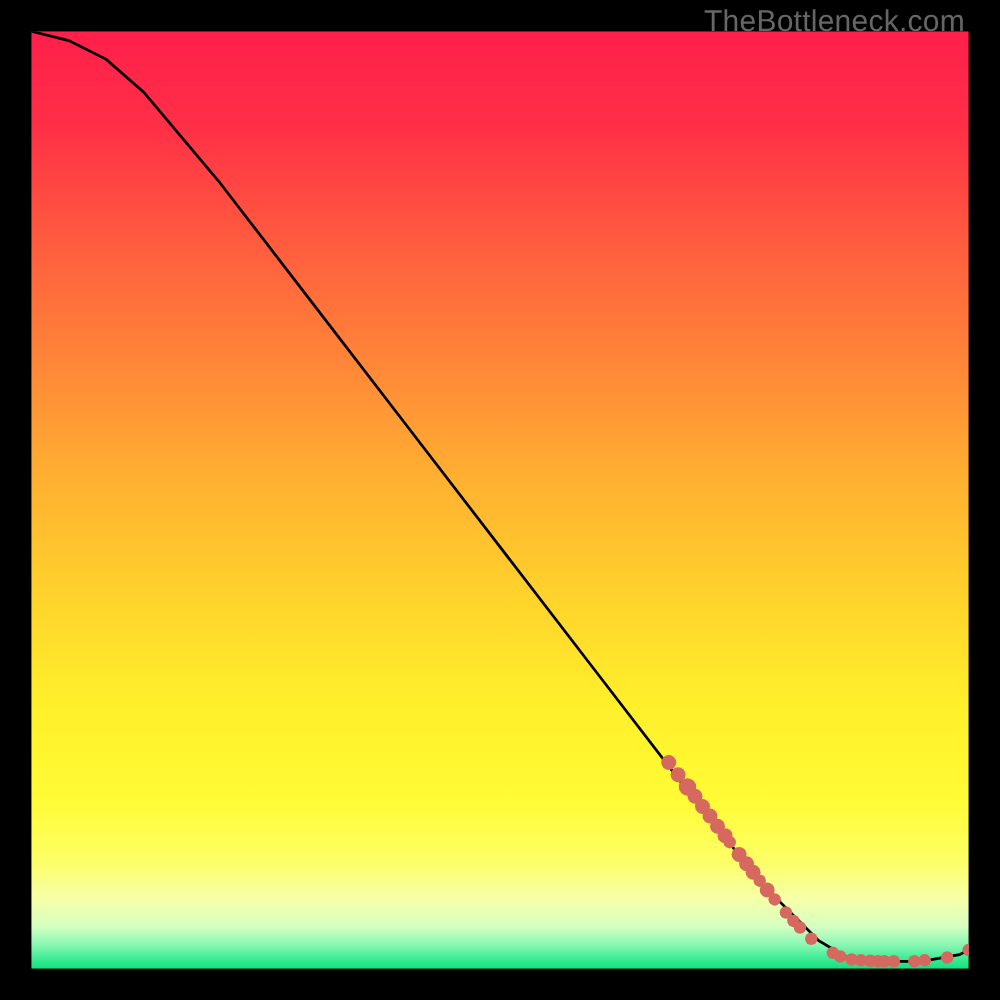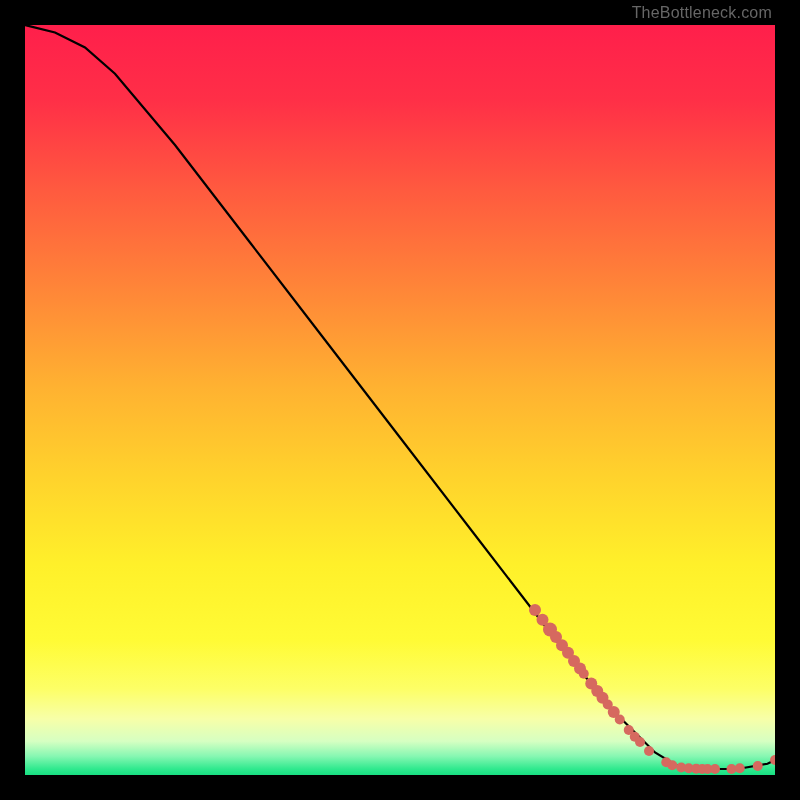--- a/index.html
+++ b/index.html
@@ -26,21 +26,21 @@
   }
   .gradient {
     position: absolute;
     inset: 0;
   }
   .watermark {
     position: absolute;
     top: 4px;
     right: 28px;
     color: #666;
-    font-size: 16px;
+    font-size: 24px;
     font-weight: 500;
     letter-spacing: 0.2px;
   }
 </style>
 </head>
 <body>
 
 <div class="frame">
   <div class="watermark">TheBottleneck.com</div>
 

